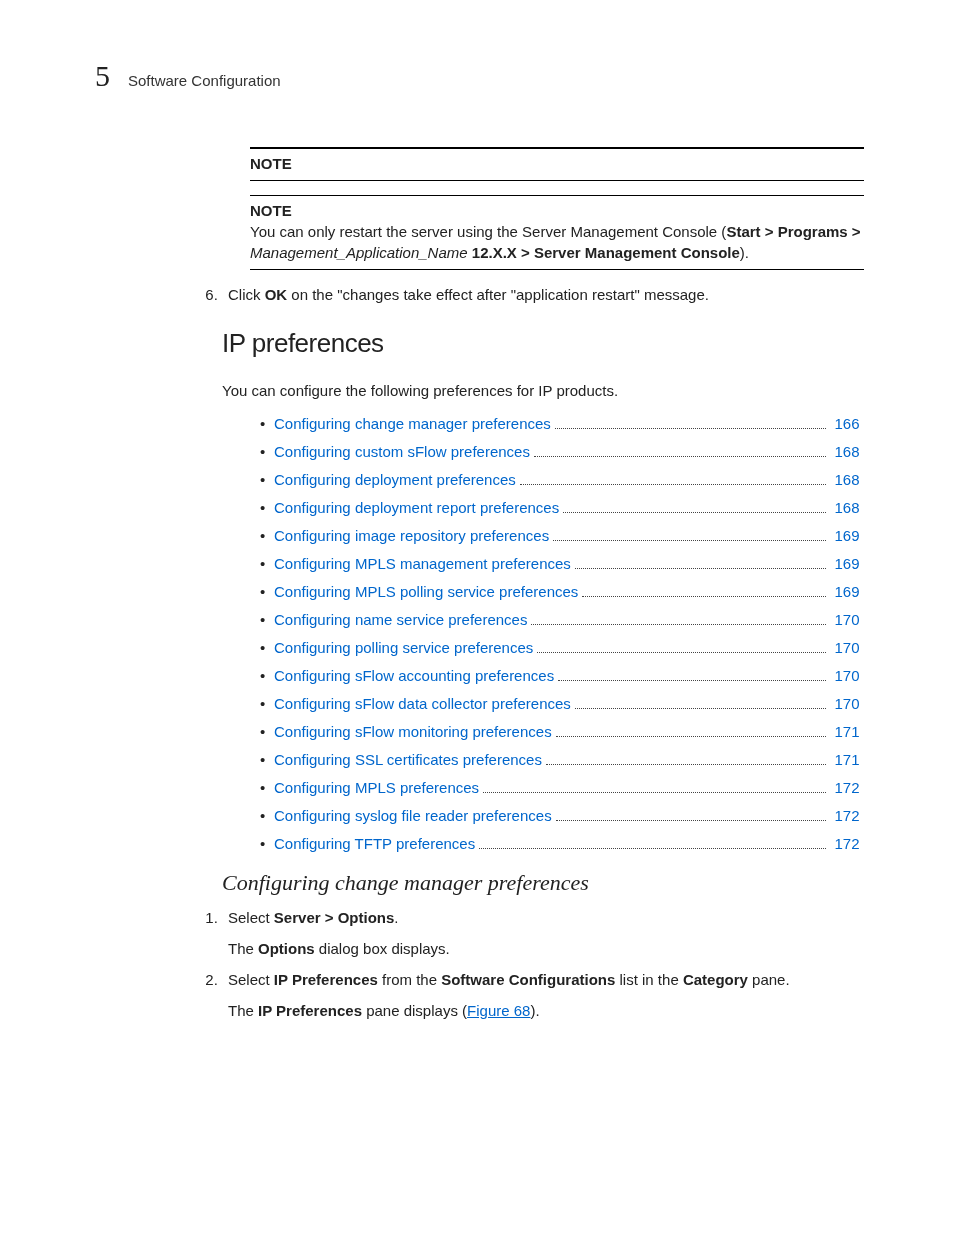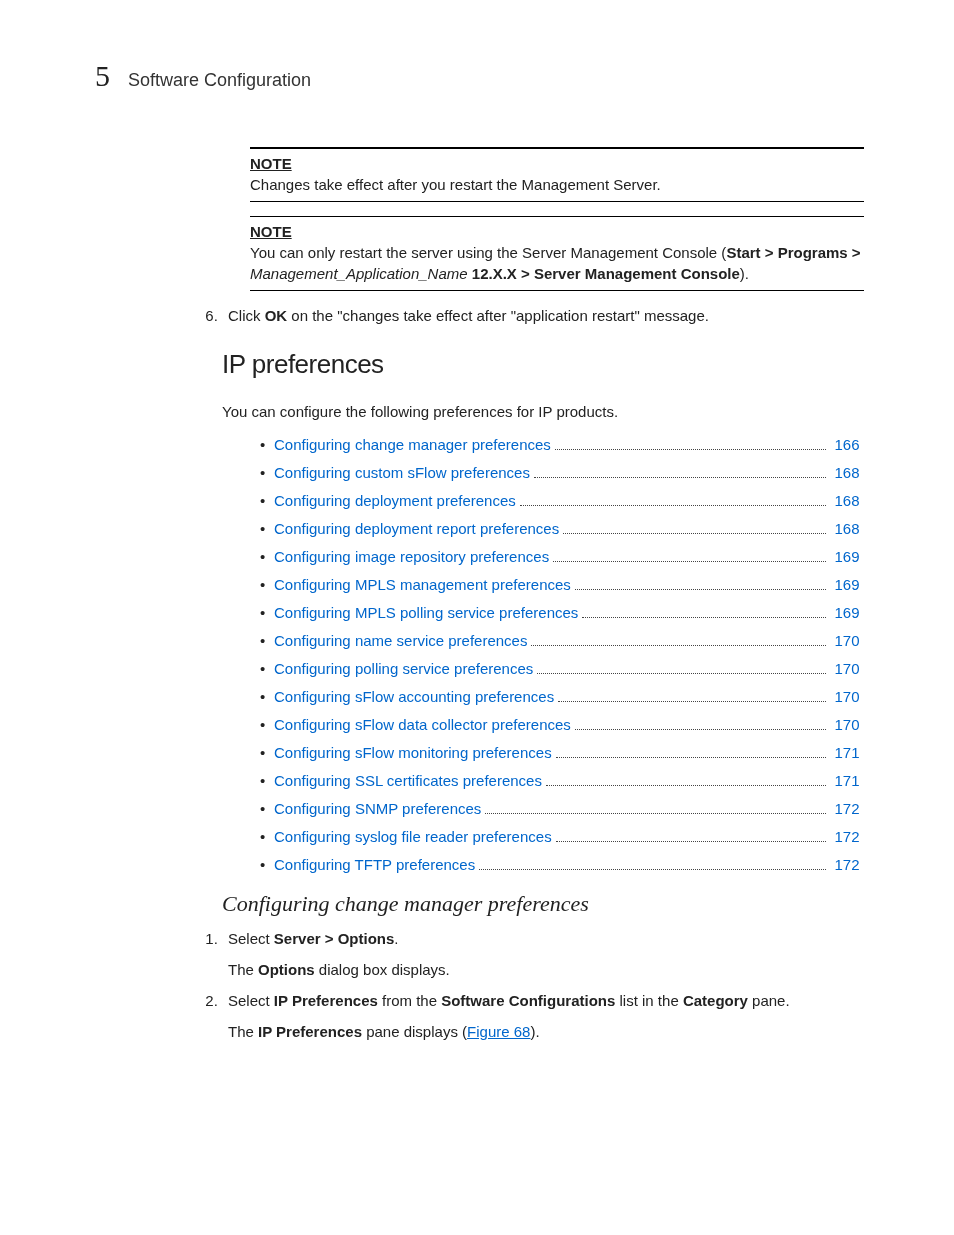--- a/index.html
+++ b/index.html
@@ -26,32 +26,32 @@
     align-items:baseline;
     gap:18px;
     margin-bottom:50px;
   }
   .running-head .chapnum{
     font-family:"Times New Roman",Times,serif;
     font-size:30px;
     font-weight:400;
   }
   .running-head .chapname{
-    font-size:18px;
+    font-size:15px;
     color:#333;
   }
   .content{
     margin-left:155px;
   }
   .note-block{
     margin-bottom:14px;
   }
   .note-block .rule-top{border-top:2px solid var(--rule);margin-bottom:4px;}
   .note-block .rule-bot{border-top:1px solid var(--rule);margin-top:6px;}
-  .note-label{font-weight:700;font-size:15px;text-decoration:underline;}
+  .note-label{font-weight:700;font-size:15px;}
   .note-body{font-size:15px;}
   .note-body em{font-style:italic;}
   .note-body b{font-weight:700;}
   ol.steps{margin:4px 0 18px -28px;padding-left:0;}
   ol.steps>li{margin-bottom:10px;padding-left:6px;}
   ol.steps>li::marker{font-size:15px;}
   .step-sub{margin-top:10px;}
   h2.section{
     font-family:Arial,Helvetica,sans-serif;
     font-weight:400;
@@ -105,21 +105,20 @@
   <div class="running-head">
     <span class="chapnum">5</span>
     <span class="chapname">Software Configuration</span>
   </div>
 
   <div class="content">
 
     <div class="note-block">
       <div class="rule-top"></div>
       <div class="note-label">NOTE</div>
-      <div class="note-body">Changes take effect after you restart the Management Server.</div>
       <div class="rule-bot"></div>
     </div>
 
     <div class="note-block">
       <div class="rule-top" style="border-top-width:1px;"></div>
       <div class="note-label">NOTE</div>
       <div class="note-body">
         <span>You can only restart the server using the Server Management Console (</span><b>Start &gt; Programs &gt; </b><em>Management_Application_Name</em><b> 12.X.X &gt; Server Management Console</b><span>).</span>
       </div>
       <div class="rule-bot"></div>
@@ -208,21 +207,21 @@
           <span class="pg">171</span>
         </li>
         <li>
           <span class="bullet">•</span>
           <a href="#">Configuring SSL certificates preferences</a>
           <span class="dots"></span>
           <span class="pg">171</span>
         </li>
         <li>
           <span class="bullet">•</span>
-          <a href="#">Configuring SNMP preferences</a>
+          <a href="#">Configuring MPLS preferences</a>
           <span class="dots"></span>
           <span class="pg">172</span>
         </li>
         <li>
           <span class="bullet">•</span>
           <a href="#">Configuring syslog file reader preferences</a>
           <span class="dots"></span>
           <span class="pg">172</span>
         </li>
         <li>

